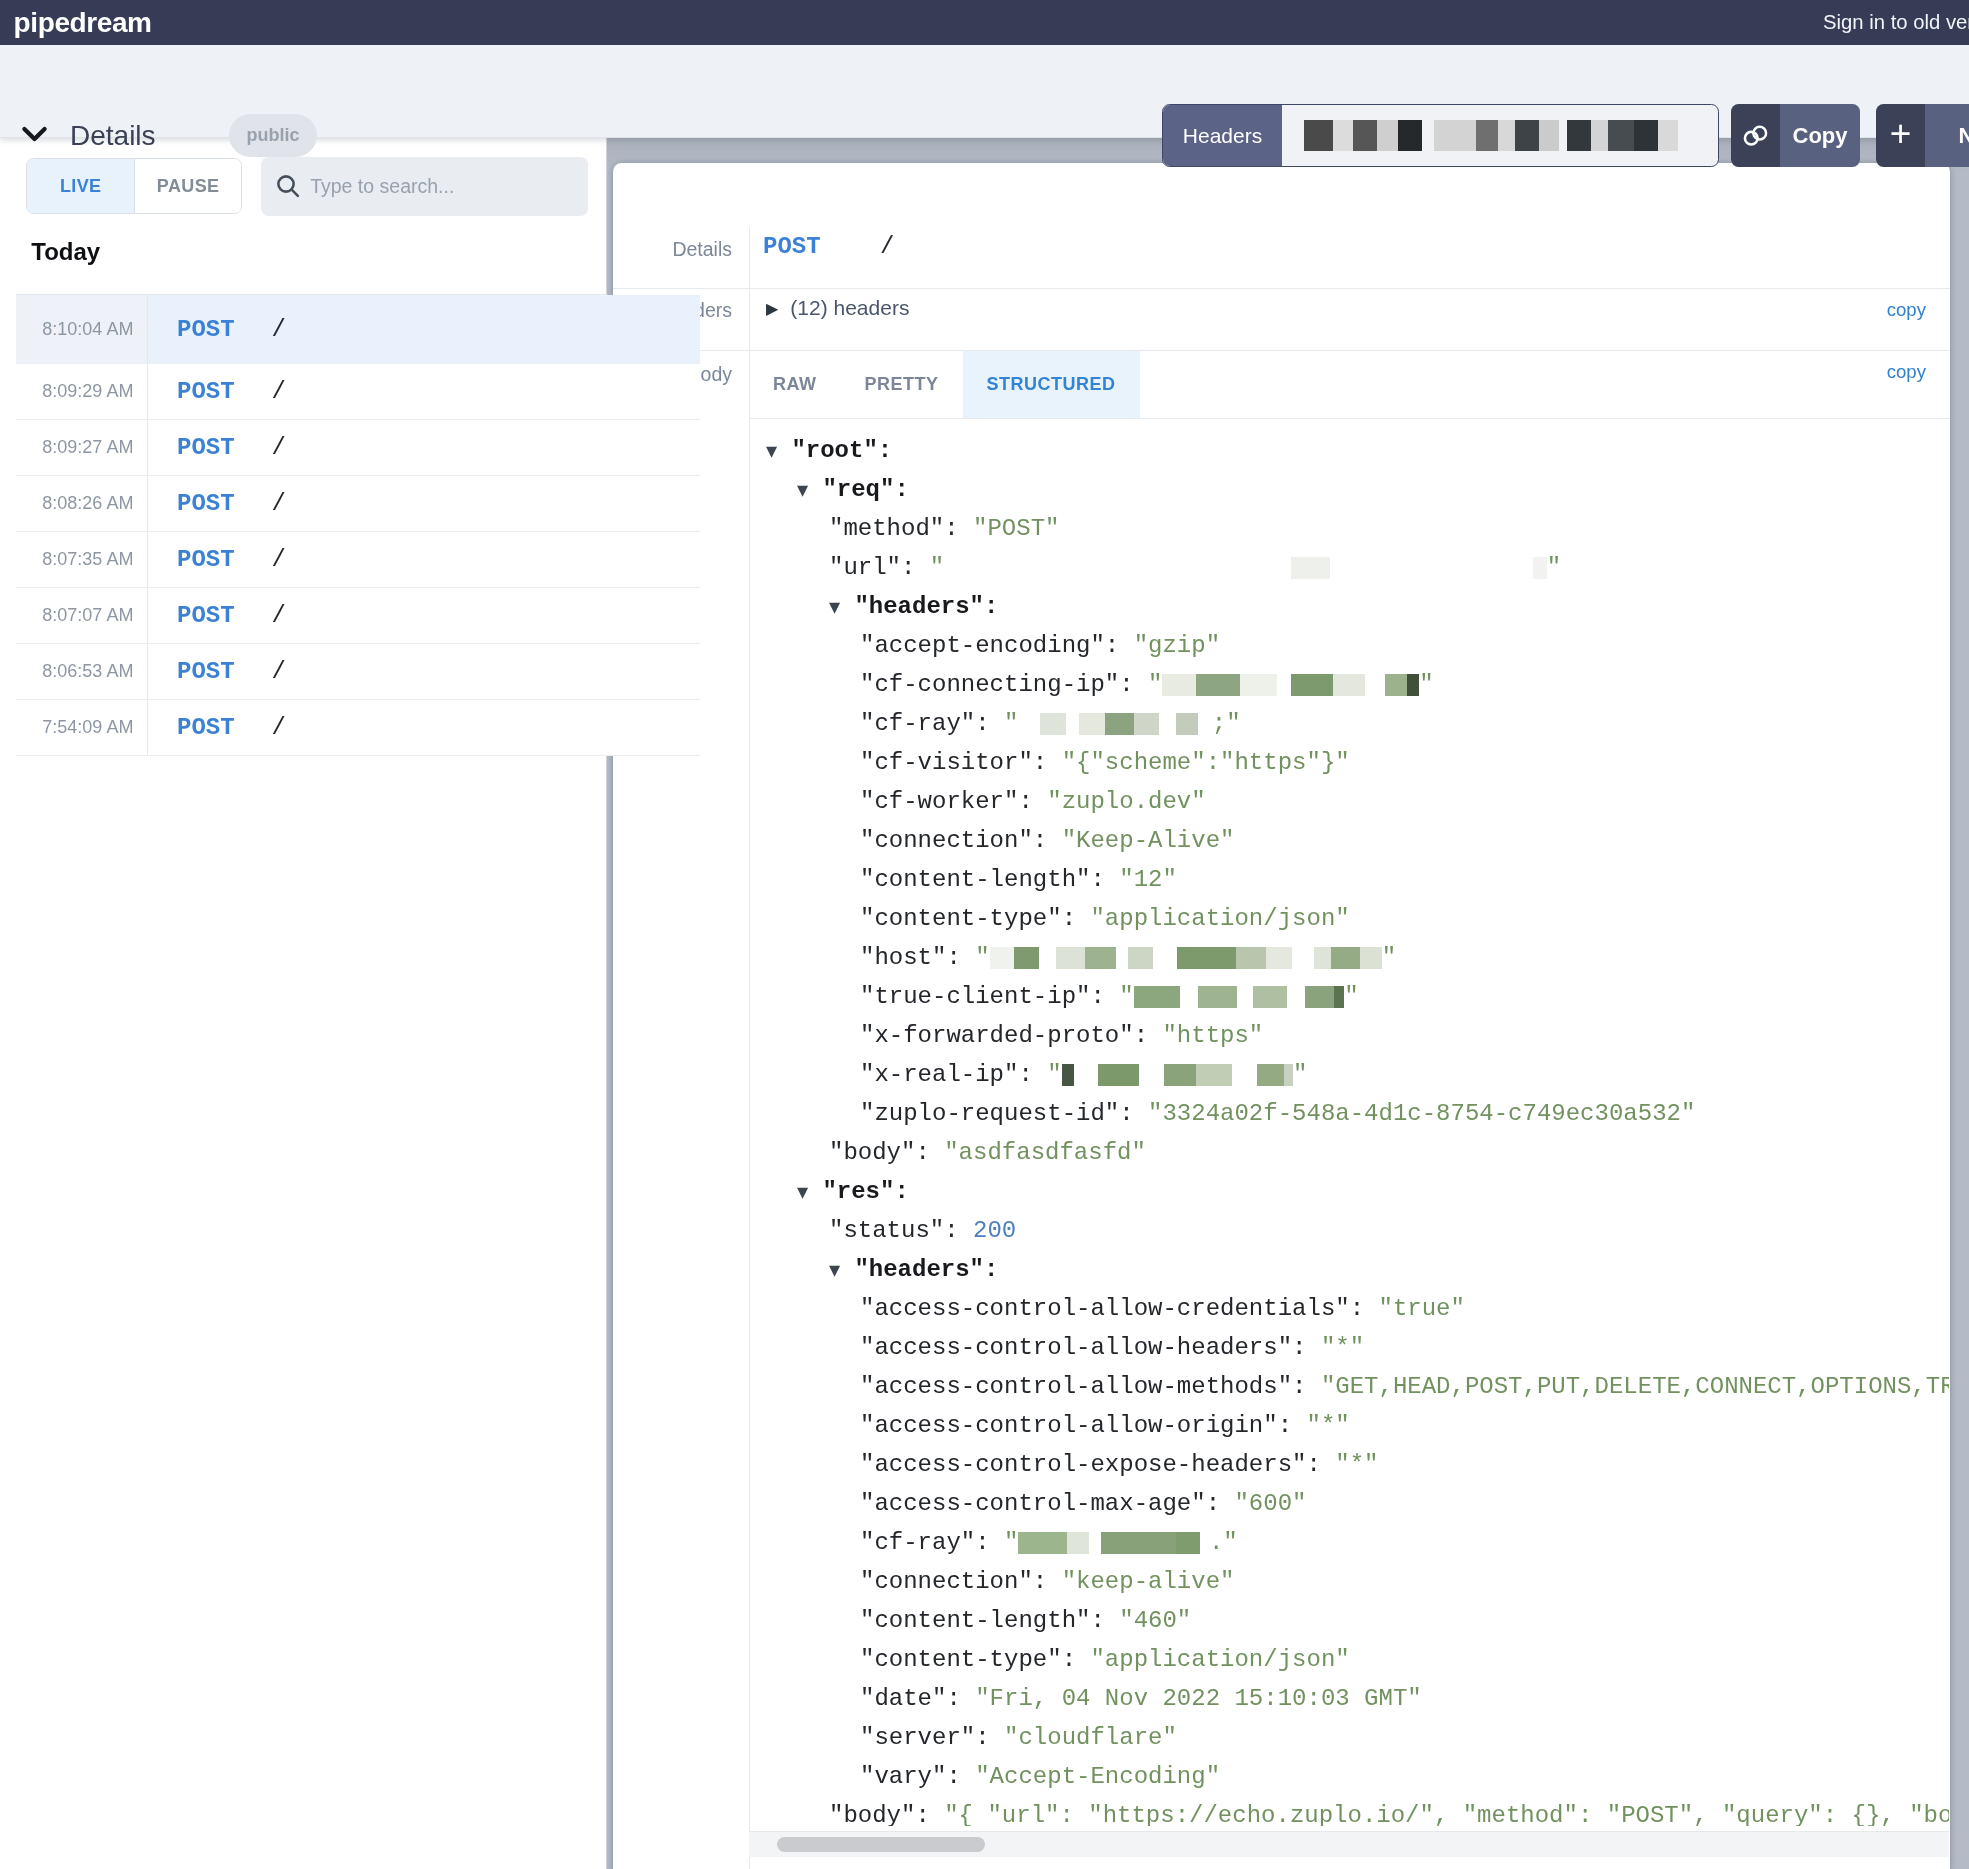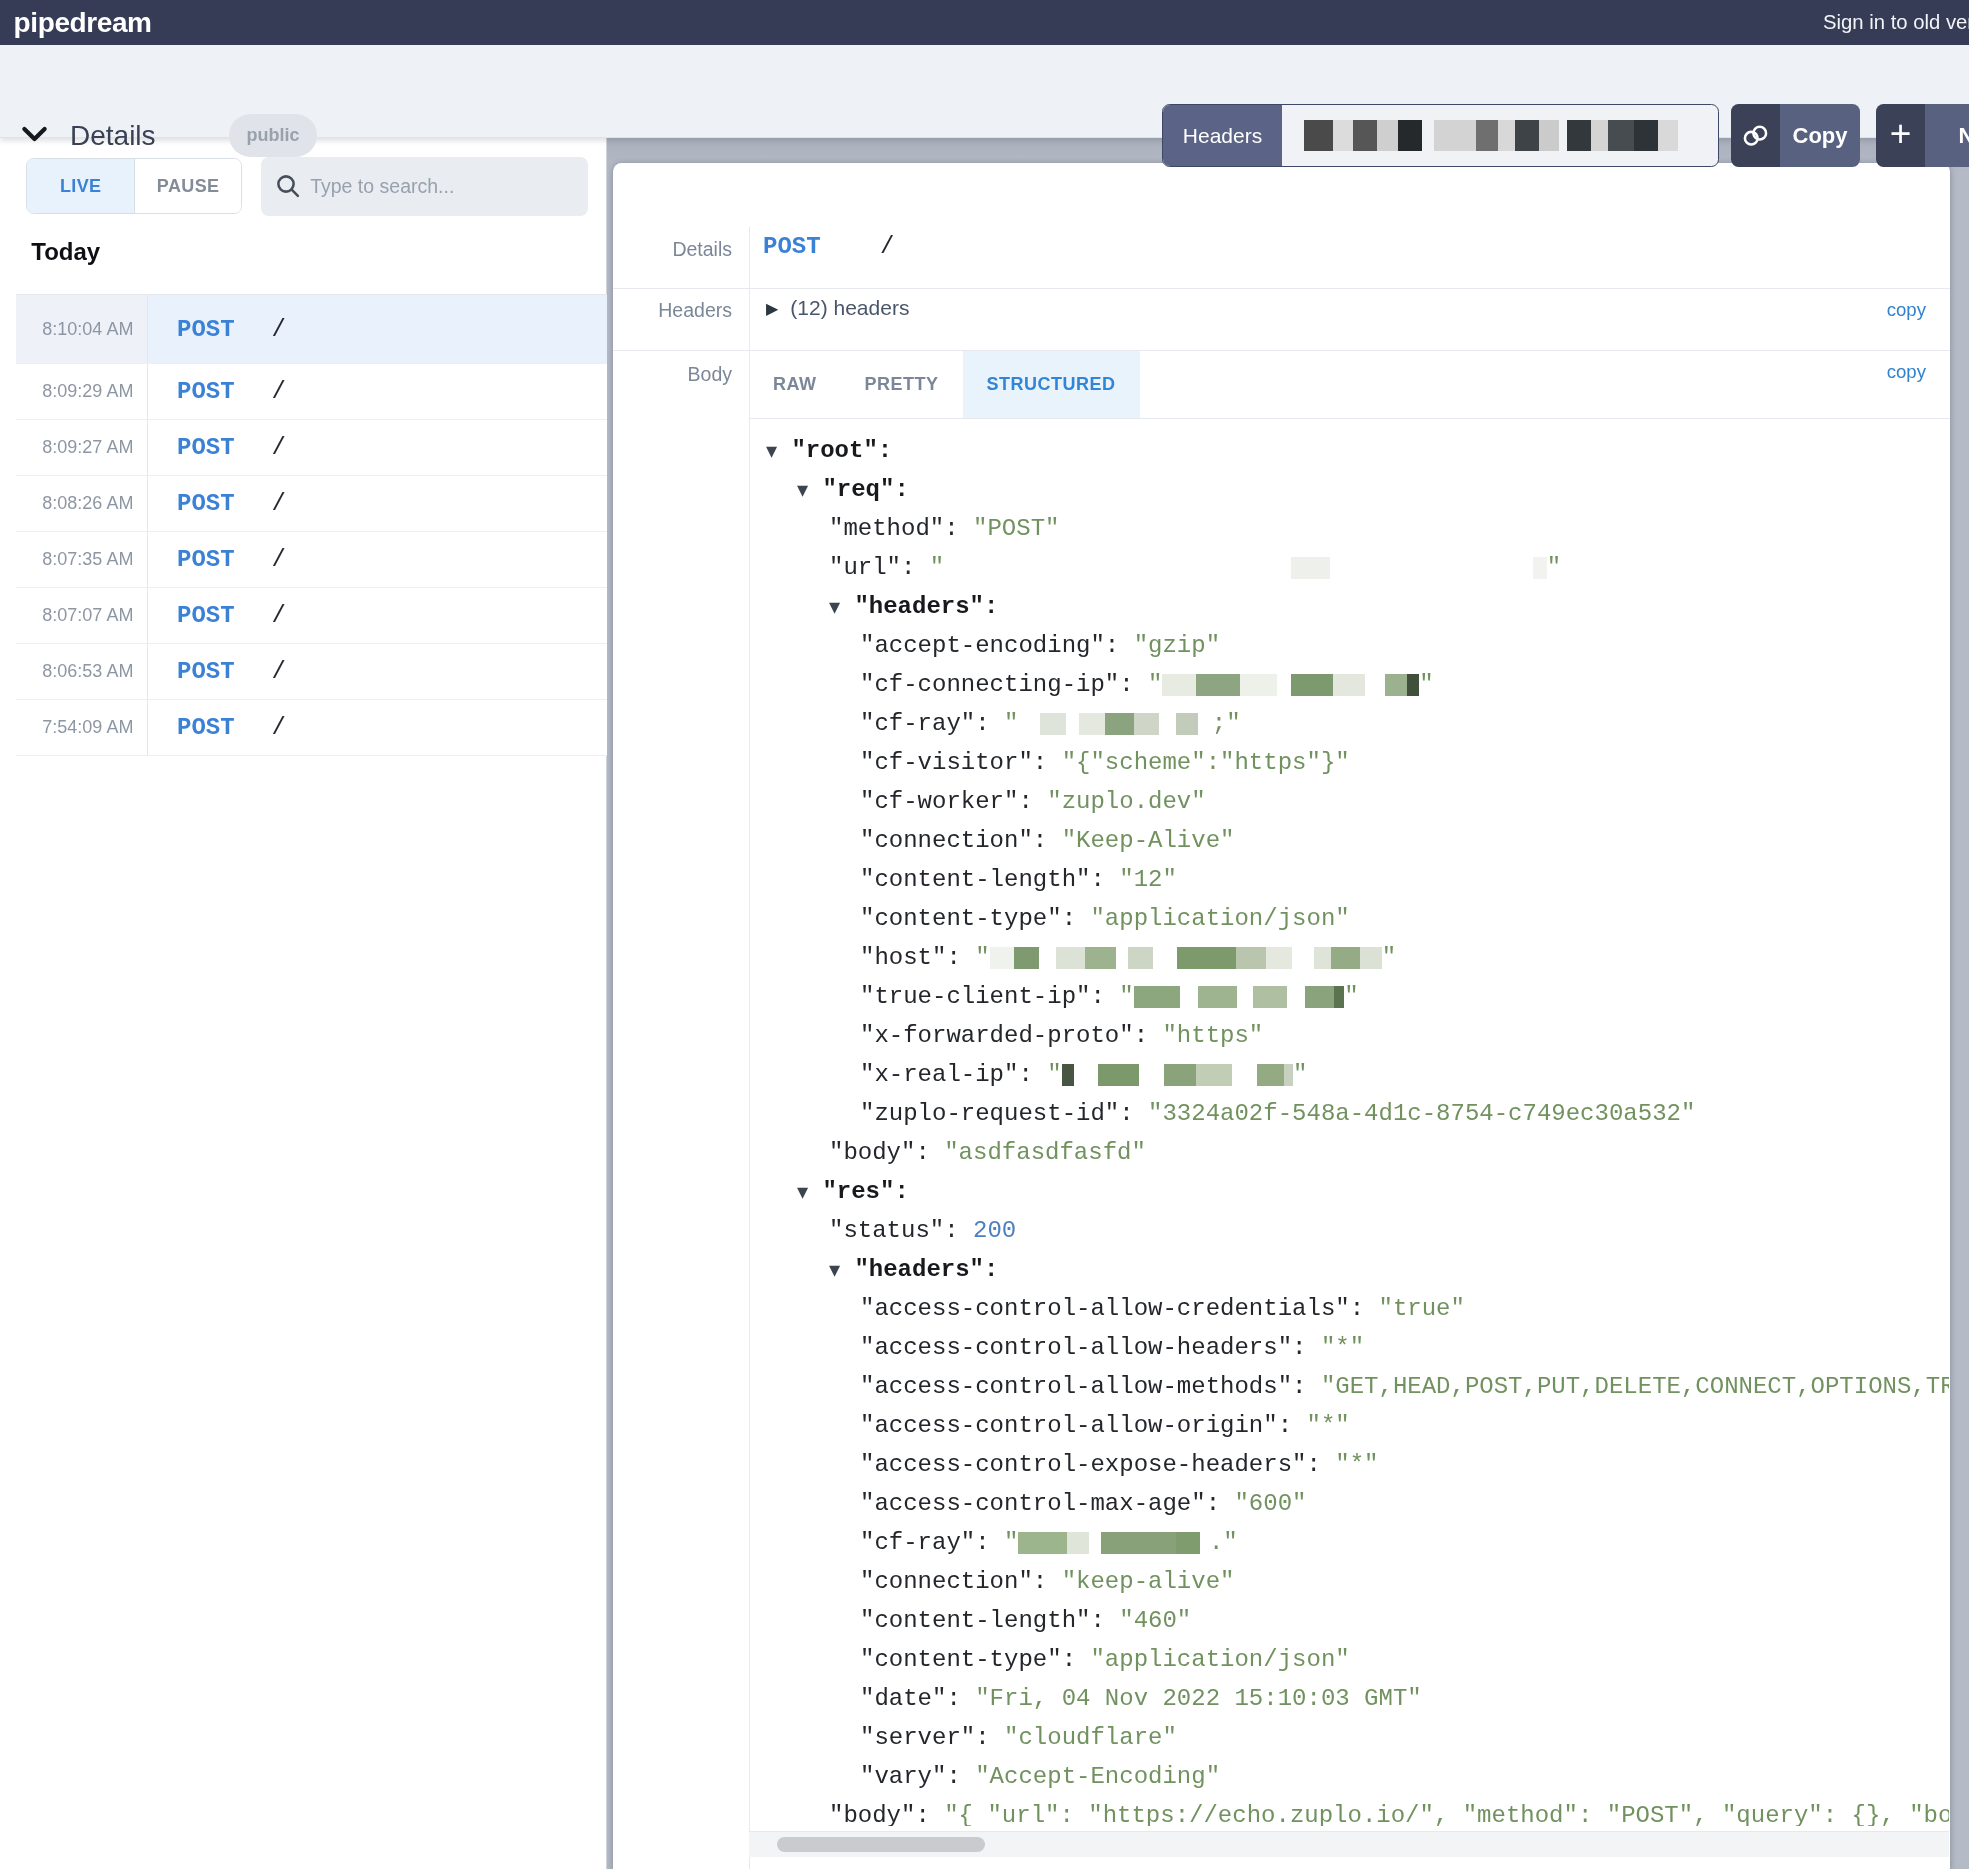--- a/index.html
+++ b/index.html
@@ -41,21 +41,21 @@
   #pause-btn { flex:1; background:#fff; color:#838c98; }
   .segbtn { display:flex; align-items:center; justify-content:center; font-size:18px; font-weight:bold;
             letter-spacing:0.4px; cursor:pointer; }
   #search-box { left:245px; top:18.6px; width:327px; height:59px; background:#e9edf2; border-radius:7.6px;
                 display:flex; align-items:center; padding:0 13.6px; }
   #search-input { border:none; outline:none; background:transparent; font-size:19.5px; color:#3a4154;
                   margin-left:10.2px; width:254px; font-family:"Liberation Sans",sans-serif; }
   #search-input::placeholder { color:#98a1ad; }
   #today-heading { left:15.3px; top:100px; font-size:24px; font-weight:bold; color:#0d0f13; }
   #request-list { left:0; top:156px; width:591px; border-top:0.8px solid #e4e8ec; }
-  .req-row { display:flex; width:591px; height:56px; border-bottom:0.8px solid #eceff2; cursor:pointer; background:#fff; }
+  .req-row { display:flex; width:684px; height:56px; border-bottom:0.8px solid #eceff2; cursor:pointer; background:#fff; }
   .req-row.selected { height:69px; }
   .req-row.selected .req-time { background:#eef2f8; }
   .req-row.selected .req-main { background:#e9f2fc; }
   .req-time { width:132px; flex:0 0 auto; display:flex; align-items:center; justify-content:flex-end;
               padding-right:13.6px; color:#8d96a3; font-size:18px; border-right:0.8px solid #e4e8ec; }
   .req-main { flex:1; display:flex; align-items:center; }
   .req-method { margin-left:29px; font-family:"Liberation Mono",monospace; font-weight:bold; font-size:24px; color:#3b82d6; }
   .req-path { margin-left:37px; font-family:"Liberation Mono",monospace; font-size:24px; color:#24282e; }
 
   

